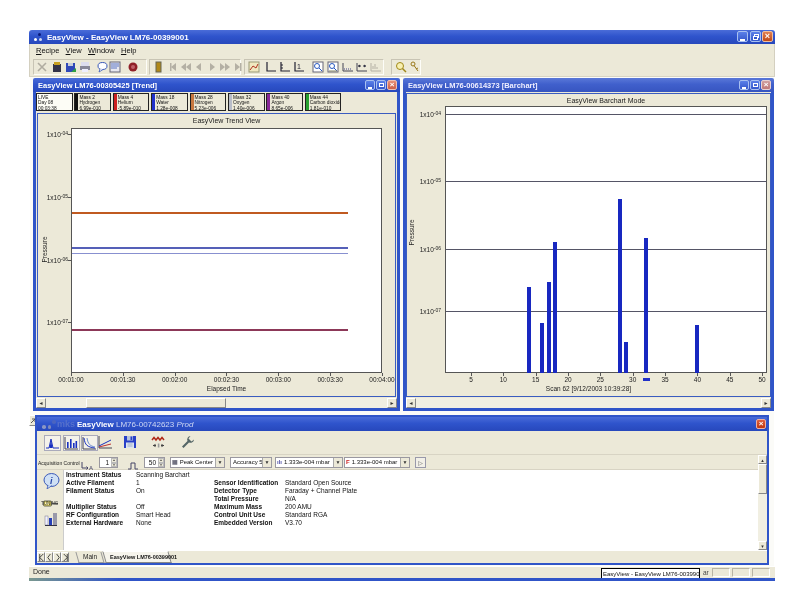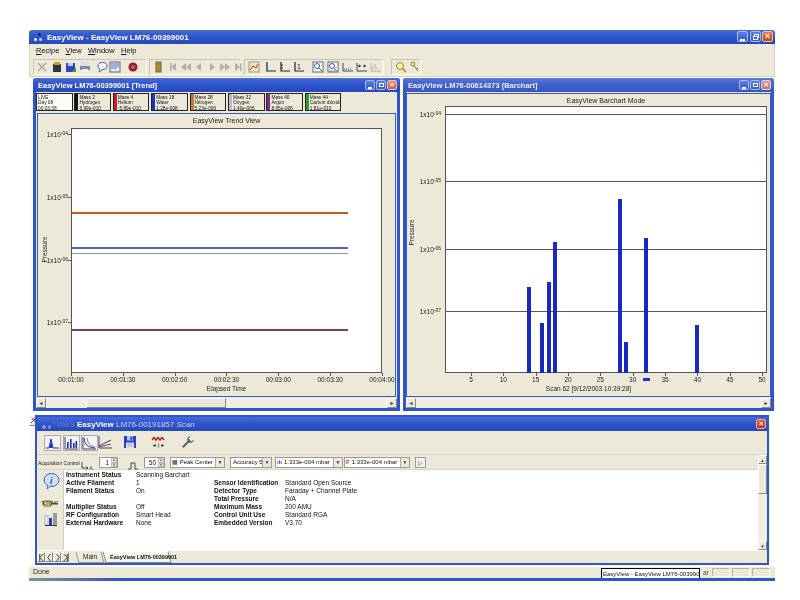--- a/index.html
+++ b/index.html
@@ -191,21 +191,21 @@
           <circle cx="4" cy="3" r="2" fill="none" stroke="#997818"></circle>
           <path d="M5 4.5 L9 10 M7 8 L9 7" stroke="#997818"></path>
         </svg>
       </div>
     </div>
 
   <div class="abs" style="left:30px;top:77px;width:744px;height:489px;background:#fbfbf8;"></div>
 
   <div class="abs" style="left:33px;top:78px;width:367px;height:333px;">
     <div class="abs tb" style="left:0;top:0;width:367px;height:14px;border-radius:2px 2px 0 0;"></div>
-    <div class="abs wtxt" style="left:5px;top:3px;font-size:7.5px;">EasyView LM76-00399001 [Trend]</div>
+    <div class="abs wtxt" style="left:5px;top:3px;font-size:7.5px;">EasyView LM76-00305425 [Trend]</div>
     <div class="abs sbtn" style="left:332px;top:2px;width:10px;height:10px;">
         <div class="abs" style="left:2px;top:6px;width:4px;height:2px;background:#fff;"></div>
       </div>
     <div class="abs sbtn" style="left:343px;top:2px;width:10px;height:10px;">
         <div class="abs" style="left:2px;top:2px;width:5px;height:4px;border:1px solid #fff;"></div>
       </div>
     <div class="abs" style="left:354px;top:2px;width:10px;height:10px;background:linear-gradient(180deg,#e89078,#cc6048);border:1px solid #f0c0b0;border-radius:2px;color:#fff;font-size:8px;font-weight:bold;text-align:center;line-height:8px;">×</div>
 
     <div class="abs" style="left:0;top:14px;width:367px;height:319px;border:3px solid #3055c8;border-top:none;background:#ece9d8;">
       <div id="tiles" class="abs" style="left:0;top:1px;width:361px;height:19px;">
@@ -361,21 +361,21 @@
       </svg>
     </div>
   <div class="abs" style="left:35px;top:415px;width:734px;height:150px;border:2px solid #3055c8;background:#ece9d8;">
     <div class="abs tb" style="left:0;top:0;width:730px;height:14px;"></div>
     <div class="abs" style="left:5px;top:2px;width:34px;height:10px;">
       <div class="abs" style="left:0;top:6px;width:3.5px;height:3.5px;background:#8a96c4;border-radius:50%;"></div>
       <div class="abs" style="left:5.5px;top:6px;width:3.5px;height:3.5px;background:#7e8abc;border-radius:50%;"></div>
       <div class="abs" style="left:10px;top:1px;width:3.5px;height:3.5px;background:#4a64c0;border-radius:50%;"></div>
       <div class="abs" style="left:15px;top:0px;font-size:9px;font-weight:bold;color:#5570cc;">mks</div>
     </div>
-    <div class="abs wtxt" style="left:40px;top:3px;font-size:8px;">EasyView <span style="font-weight:normal;color:#cfd8f4;">LM76-00191857</span> <i style="font-weight:normal;color:#cfd8f4;">Scan</i></div>
+    <div class="abs wtxt" style="left:40px;top:3px;font-size:8px;">EasyView <span style="font-weight:normal;color:#cfd8f4;">LM76-00742623</span> <i style="font-weight:normal;color:#cfd8f4;">Prod</i></div>
     <div class="abs" style="left:719px;top:2px;width:10px;height:10px;background:linear-gradient(180deg,#e06040,#c03810);border:1px solid #f0b0a0;border-radius:2px;color:#fff;font-size:8px;font-weight:bold;text-align:center;line-height:8px;">×</div>
     <div id="toolbar2" class="abs" style="left:0;top:14px;width:730px;height:24px;border-bottom:1px solid #d8d4c4;">
         <div class="abs" style="left:7px;top:4px;width:17px;height:16px;border:1px solid #aab;background:#f4f2ea;">
           <svg width="15" height="14" viewBox="0 0 15 14" style="position:absolute;left:0px;top:0px;">
             <path d="M1 12 L4 12 L6 3 L8 12 L14 12" fill="none" stroke="#1830c0" stroke-width="1"></path>
             <path d="M4.5 12 L6 4 L7.5 12 Z" fill="#1830c0"></path>
           </svg>
         </div>
         <div class="abs" style="left:26px;top:4px;width:17px;height:16px;border:1px solid #aab;background:#f4f2ea;">
           <svg width="15" height="14" viewBox="0 0 15 14" style="position:absolute;left:0px;top:0px;">

